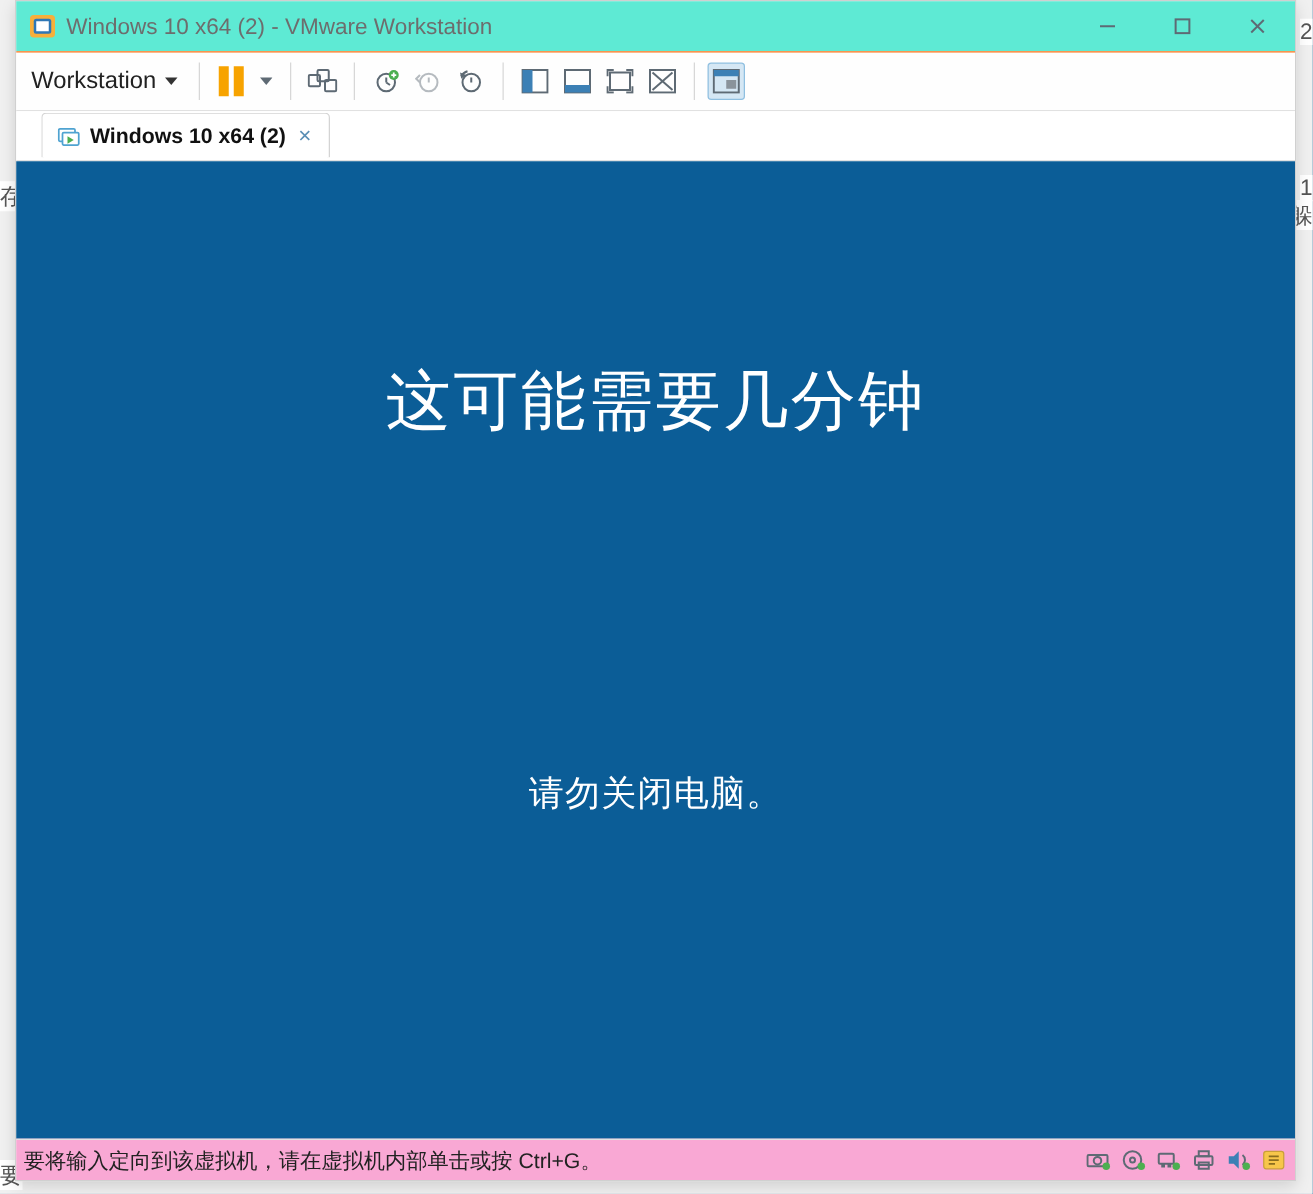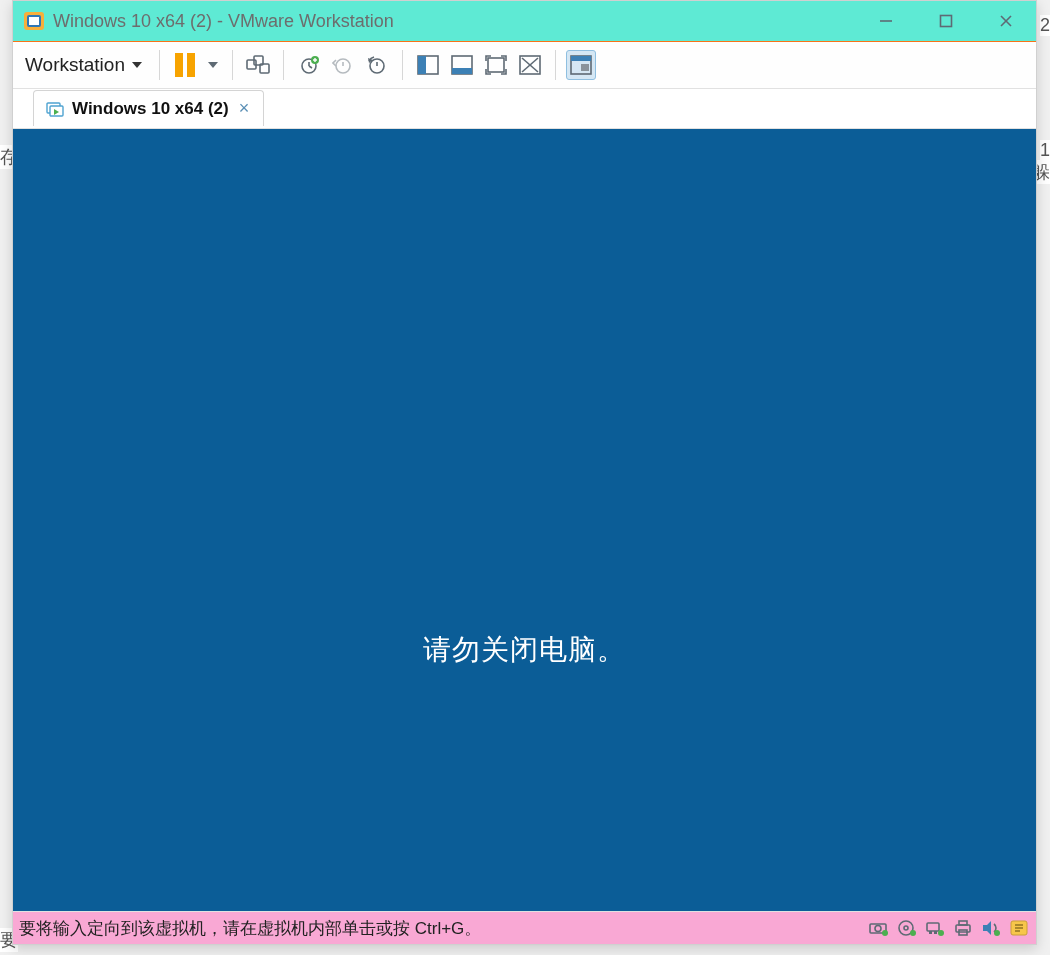--- a/index.html
+++ b/index.html
@@ -192,20 +192,21 @@
           <rect x="4" y="6" width="13" height="10" rx="1" fill="#fff" stroke="#4fa3d1" stroke-width="1.4"></rect>
           <polygon points="8,9 13,12 8,15" fill="#4caf50"></polygon>
         </svg>
       </span>
       <span>Windows 10 x64 (2)</span>
       <span class="tab-close">×</span>
     </div>
   </div>
 
   <div class="vm-screen">
+    <div class="vm-big">这可能需要几分钟</div>
     <div class="vm-small">请勿关闭电脑。</div>
   </div>
 
   <div class="statusbar">
     <div class="status-text">要将输入定向到该虚拟机，请在虚拟机内部单击或按 Ctrl+G。</div>
     <div class="tray">
       <div class="tray-icon">
         <svg width="20" height="18" viewBox="0 0 20 18">
             <rect x="1" y="5" width="16" height="9" rx="1" class="ic-stroke" fill="#e8e8e8"></rect>
             <circle cx="9" cy="9.5" r="3" class="ic-stroke"></circle>

